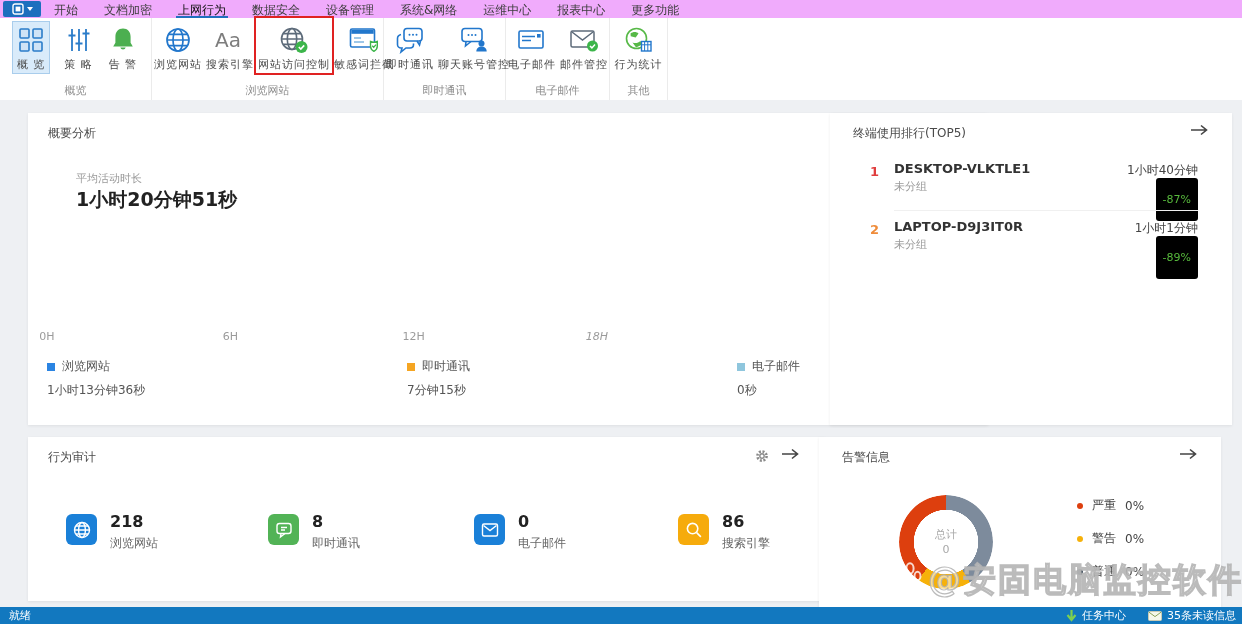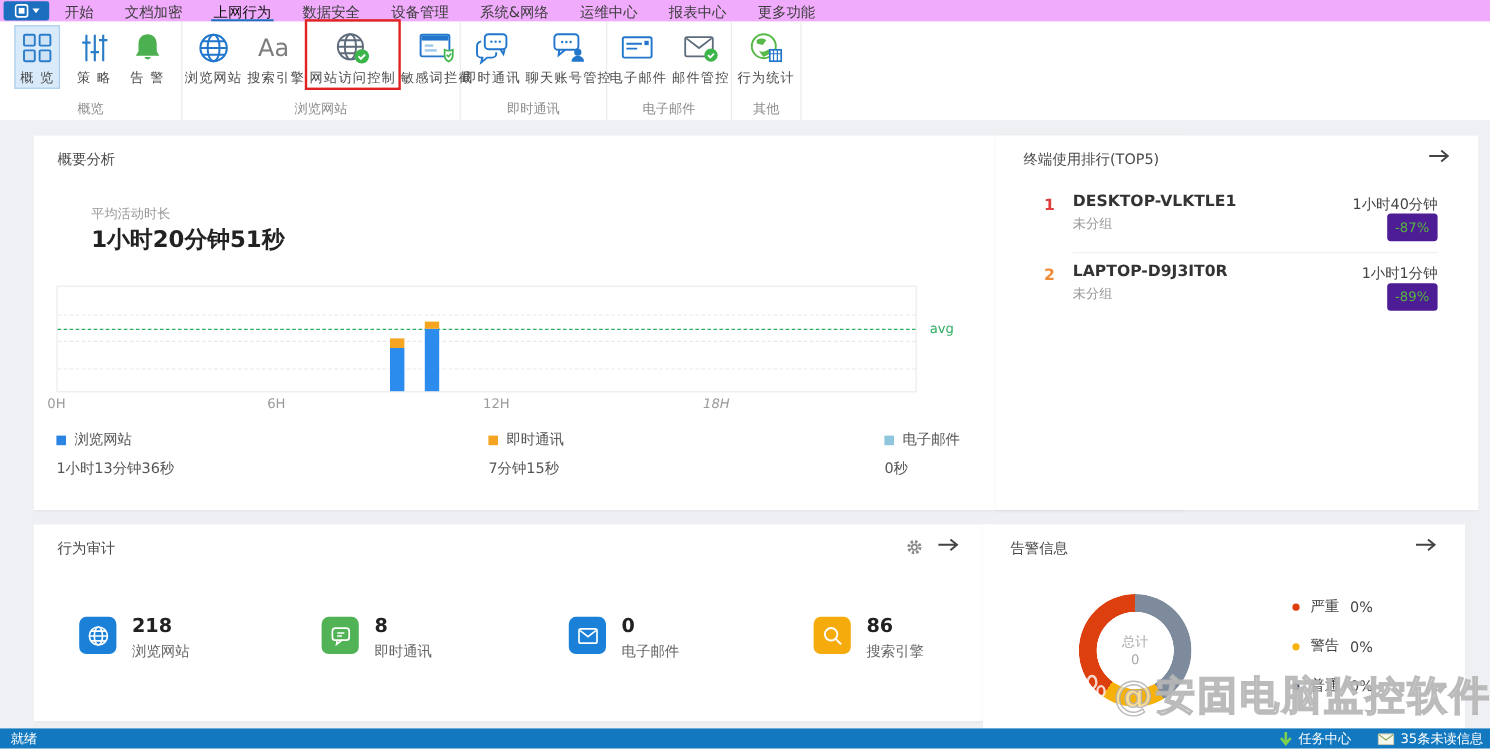--- a/index.html
+++ b/index.html
@@ -41,21 +41,21 @@
   .leg-col{position:absolute;top:245px}
   .leg-head{display:flex;align-items:center;gap:7px;font-size:12px;color:#555}
   .leg-sq{width:8px;height:8px}
   .leg-val{margin-top:7px;font-size:12px;color:#555}
   
   .rank-row{position:absolute;left:0;width:100%;cursor:pointer}
   .rank-num{position:absolute;left:40px;top:3px;font-size:13px;font-weight:bold}
   .rank-name{position:absolute;left:64px;top:0;font-size:13px;font-weight:bold;color:#333}
   .rank-group{position:absolute;left:64px;top:18px;font-size:11px;color:#9a9a9a}
   .rank-dur{position:absolute;right:34px;top:1px;font-size:12px;color:#444}
-  .rank-badge{position:absolute;right:34px;top:17px;background:#4c1d95;color:#57b93c;font-size:11px;padding:5px 7px;border-radius:3px}
+  .rank-badge{position:absolute;right:34px;top:17px;background:#000000;color:#57b93c;font-size:11px;padding:15px 7px;border-radius:3px}
   .rank-div{position:absolute;left:64px;right:34px;border-top:1px solid #f0f0f0}
   
   .stat{position:absolute;top:77px;display:flex;gap:13px;cursor:pointer}
   .tile{width:31px;height:31px;border-radius:6px;display:flex;align-items:center;justify-content:center;flex:none}
   .stat .num{font-size:16px;font-weight:bold;color:#222;line-height:16px}
   .stat .lbl{font-size:12px;color:#666;margin-top:5px;white-space:nowrap}
   
   #alert-donut{position:absolute;left:80px;top:58px;width:94px;height:94px;border-radius:50%;
     -webkit-mask:radial-gradient(closest-side,transparent 68%,#000 69%);mask:radial-gradient(closest-side,transparent 68%,#000 69%)}
   .donut-center{position:absolute;left:80px;top:58px;width:94px;height:94px;display:flex;flex-direction:column;
@@ -269,31 +269,20 @@
     </div>
     <div style="flex:1;border-right:none"></div>
   </div>
 
   <div class="content"></div>
 
   <div class="panel" style="left:28px;top:113px;width:960px;height:312px">
     <div class="ptitle">概要分析</div>
     <div class="metric-label">平均活动时长</div>
     <div class="metric-value">1小时20分钟51秒</div>
-    <div id="activity-plot">
-        <div class="hgrid" style="top: 22.62px;"></div>
-        <div class="hgrid" style="top: 45.24px;"></div>
-        <div class="hgrid" style="top: 67.86px;"></div>
-        <div class="avgline" style="top: 34.8967px; border-color: rgb(46, 174, 99);"></div>
-        <div class="avg-tag" style="color: rgb(46, 174, 99); top: 34.8967px;">avg</div>
-        <div class="bar" style="left: 276.639px; top: 50.9111px; width: 12px; height: 36.0889px; background: rgb(43, 140, 237);"></div>
-        <div class="bar" style="left: 276.639px; top: 43.1778px; width: 12px; height: 7.73333px; background: rgb(245, 165, 34);"></div>
-        <div class="bar" style="left: 305.667px; top: 34.8px; width: 12px; height: 52.2px; background: rgb(43, 140, 237);"></div>
-        <div class="bar" style="left: 305.667px; top: 29px; width: 12px; height: 5.8px; background: rgb(245, 165, 34);"></div>
-      </div>
     <div id="xticks">
         <span class="xtick" style="left: 0px;">0H</span>
         <span class="xtick" style="left: 183.333px;">6H</span>
         <span class="xtick" style="left: 366.667px;">12H</span>
         <span class="xtick" style="left: 550px; font-style: italic;">18H</span>
       </div>
 
     <div class="leg-col" style="left:19px">
       <div class="leg-head">
           <span class="leg-sq" style="background: rgb(43, 132, 226);"></span>

